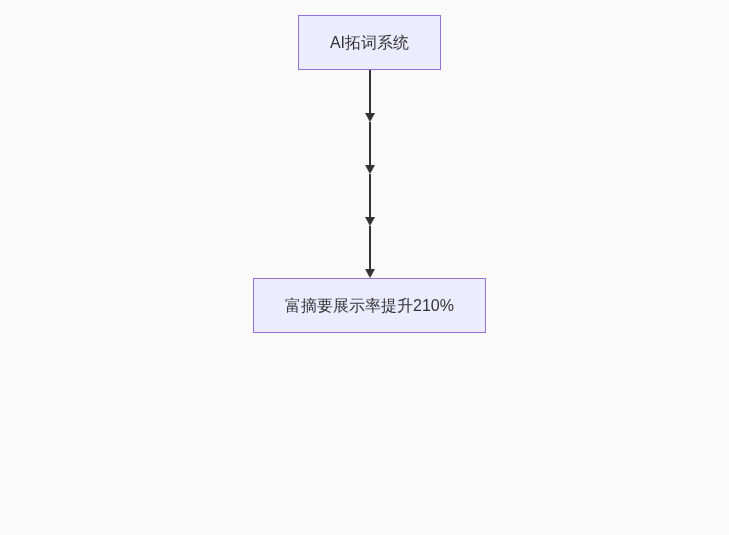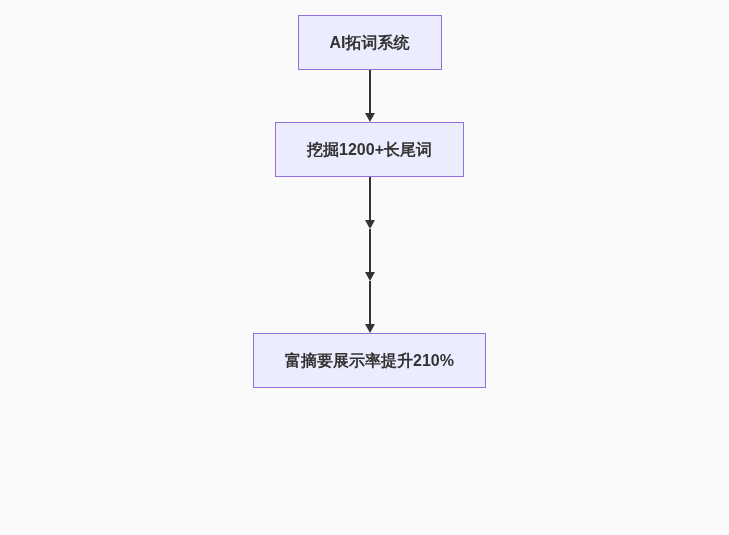--- a/index.html
+++ b/index.html
@@ -26,21 +26,20 @@
   }
   .node {
     background: #ECECFF;
     border: 1.5px solid #9370DB;
     color: #333333;
     font-size: 16px;
     line-height: 21px;
     padding: 16px 31px;
     text-align: center;
     white-space: nowrap;
-    font-weight: bold;
   }
   .arrow {
     position: relative;
     width: 12px;
     height: 52px;
   }
   .arrow .shaft {
     position: absolute;
     left: 50%;
     top: 0;
@@ -67,21 +66,20 @@
 <div class="stage">
   <div class="flow">
 
     <div class="node">AI拓词系统</div>
 
     <div class="arrow">
       <div class="shaft"></div>
       <div class="head"></div>
     </div>
 
-    <div class="node">挖掘1200+长尾词</div>
 
     <div class="arrow">
       <div class="shaft"></div>
       <div class="head"></div>
     </div>
 
 
     <div class="arrow">
       <div class="shaft"></div>
       <div class="head"></div>

